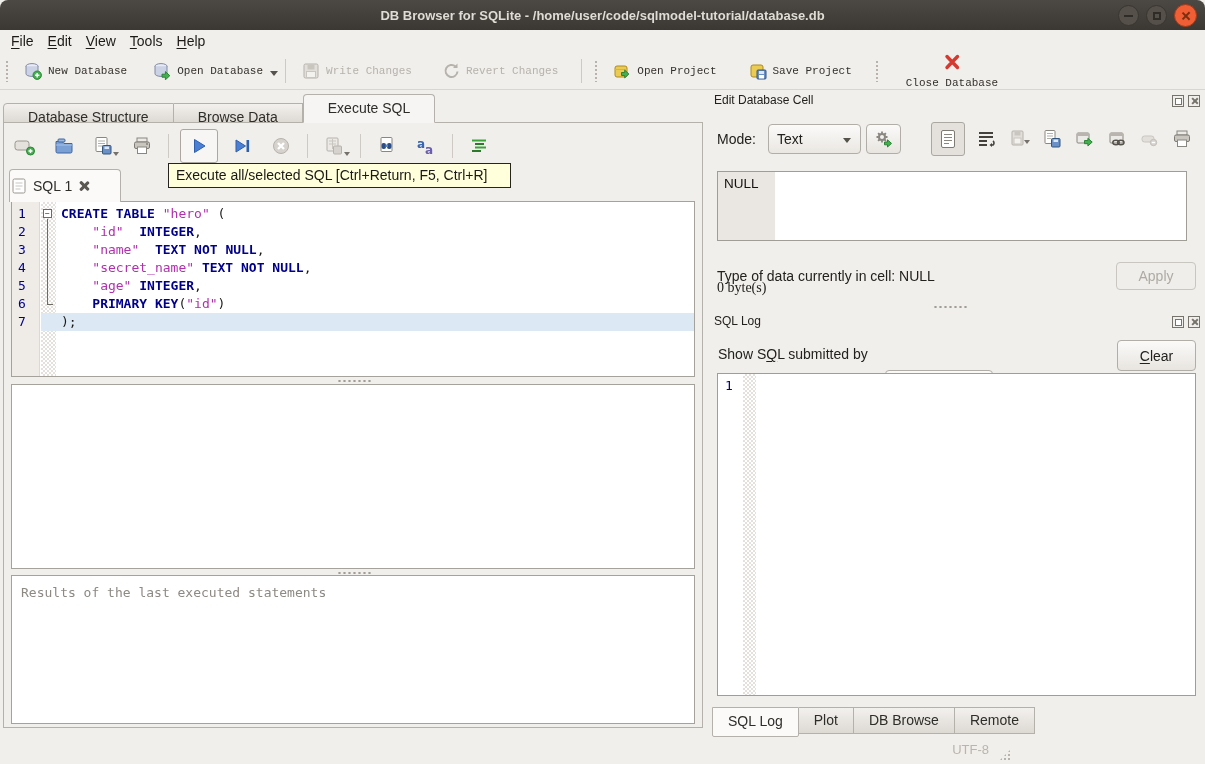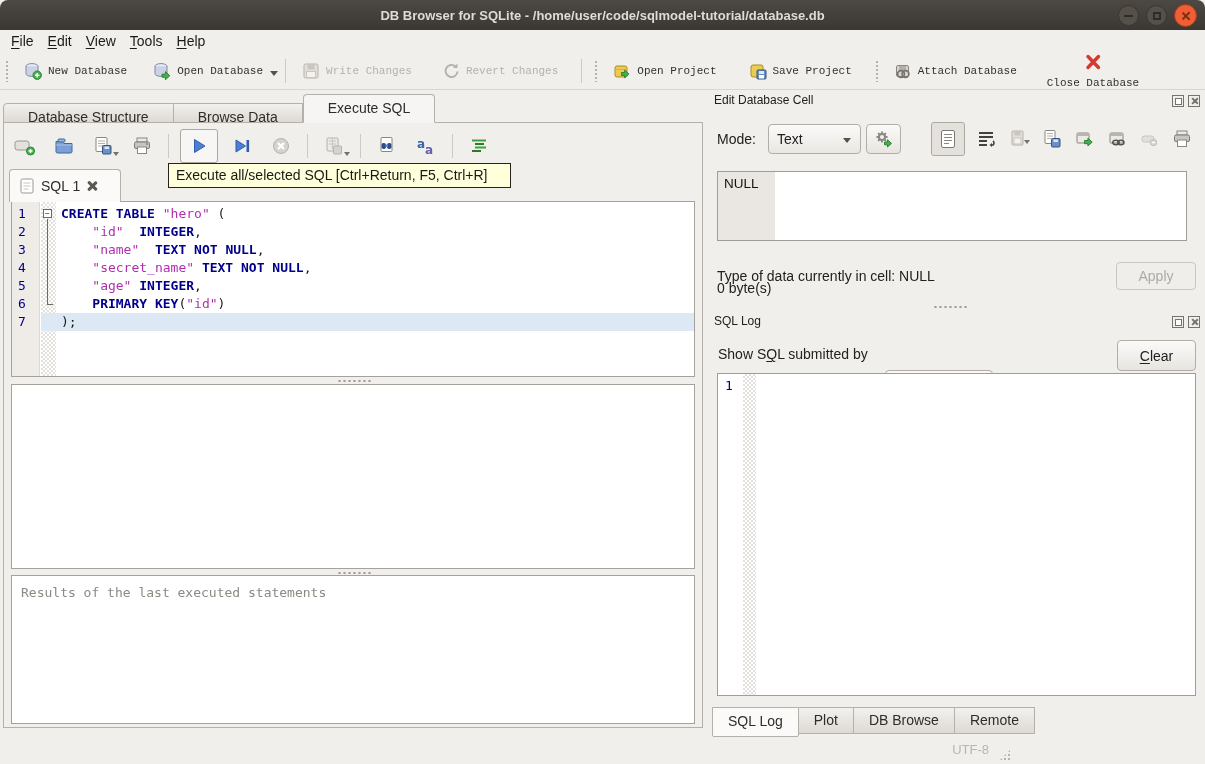--- a/index.html
+++ b/index.html
@@ -53,21 +53,21 @@
     border:1px solid #b4b0aa; background:#f1efeb; }
   .sql-toolbar { position:absolute; left:6px; top:4px; height:38px; display:flex; align-items:center; gap:9px; }
   .ebtn { width:30px; height:30px; display:flex; align-items:center; justify-content:center; position:relative; }
   .ebtn.framed { width:38px; height:34px; border:1px solid #aba7a1; border-radius:3px; background:#f7f6f4; }
   .esep { width:1px; height:24px; background:#cdc9c3; margin:0 2px; }
   .ecaret { position:absolute; right:-1px; bottom:2px; width:0; height:0; border:3.5px solid transparent; border-top:4.5px solid #75716b; }
 
   
   .sqltab { position:absolute; left:5px; top:46px; width:112px; height:33px; background:#fbfaf9;
     border:1px solid #b4b0aa; border-bottom:none; border-radius:4px 4px 0 0;
-    display:flex; align-items:center; gap:7px; padding:0 10px; z-index:3; }
+    display:flex; align-items:center; gap:7px; padding:0 2px; z-index:3; }
   .sqltab .lbl { font-size:14px; color:#2f2d29; }
   .xicon { position:relative; width:11px; height:11px; }
   .xicon:before,.xicon:after { content:""; position:absolute; left:4.2px; top:-0.5px; width:2.6px; height:12px; background:#5b574zz1; background:#5b5751; border-radius:1px; }
   .xicon:before { transform:rotate(45deg); } .xicon:after { transform:rotate(-45deg); }
 
   
   .tooltip { position:absolute; left:168px; top:163px; width:343px; height:25px; background:#ffffdc;
     border:1px solid #26241f; font-size:14px; color:#1a1916; line-height:23px; padding-left:7px; z-index:50; white-space:nowrap; }
 
   
@@ -224,29 +224,20 @@
       <rect x="2" y="3" width="12" height="12" rx="2" fill="#eccb52" stroke="#ac8b20"></rect>
       <rect x="8" y="8" width="9" height="9" rx="1" fill="#6b90c8" stroke="#33567e"></rect>
       <rect x="10" y="9" width="5" height="3" fill="#dce6f4"></rect>
       <rect x="10" y="13" width="5" height="3.5" fill="#fff"></rect>
     </svg>
     <span>Save Project</span>
   </div>
 
   <div class="thandle" style="margin-left:14px;"></div>
 
-  <div class="tbtn">
-    <svg width="18" height="18" viewBox="0 0 18 18">
-      <rect x="2.5" y="3.5" width="12" height="11" rx="1.5" fill="#d8d5d0" stroke="#8a8680"></rect>
-      <rect x="5" y="4" width="7" height="4" fill="#b3afa9"></rect>
-      <circle cx="11.5" cy="12" r="3.4" fill="none" stroke="#75716b" stroke-width="1.6"></circle>
-      <circle cx="7" cy="12" r="3.4" fill="none" stroke="#75716b" stroke-width="1.6"></circle>
-    </svg>
-    <span>Attach Database</span>
-  </div>
 
   <div class="tbtn" style="margin-left:12px;flex-direction:column;">
     <svg width="18" height="18" viewBox="0 0 18 18">
       <path d="M4 3.5 L14.5 14.5 M14.5 3.5 L4 14.5" stroke="#d43a2f" stroke-width="3.4" stroke-linecap="round"></path>
     </svg>
     <span>Close Database</span>
   </div>
 </div>
 
 <div class="main-tab-bar">
@@ -502,21 +493,21 @@
       <rect x="5.5" y="11" width="9" height="6.5" fill="#fff" stroke="#8a8680"></rect>
     </svg>
   </div>
 
   <div class="null-box">
     <div class="null-strip"></div>
     <div class="null-text">NULL</div>
   </div>
 
   <div class="field-label abs" style="left:12px; top:178px;">Type of data currently in cell: NULL</div>
-  <div class="field-label abs" style="left:12px; top:190px;">0 byte(s)</div>
+  <div class="field-label abs" style="left:12px; top:190px;font-family:Liberation Serif, serif;">0 byte(s)</div>
   <div class="btn disabled abs" style="left:411px; top:172px; width:80px; height:28px;">
     <span>Apply</span>
   </div>
 
   <div class="hdots" style="position:absolute; left:228px; top:215px;"></div>
   <div class="dock-header" style="top:224px;">
     <div class="dock-title">SQL Log</div>
     <div class="dock-icons">
       <div class="dicon float"></div>
       <div class="dicon close"></div>

